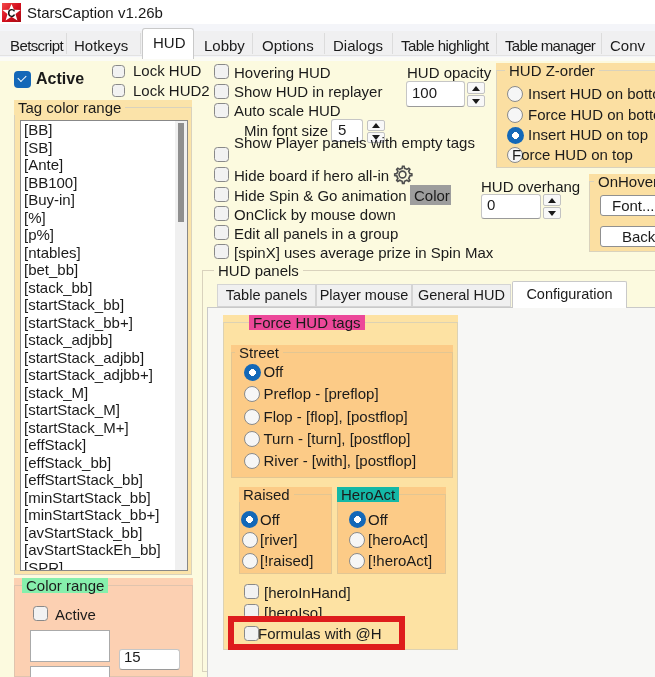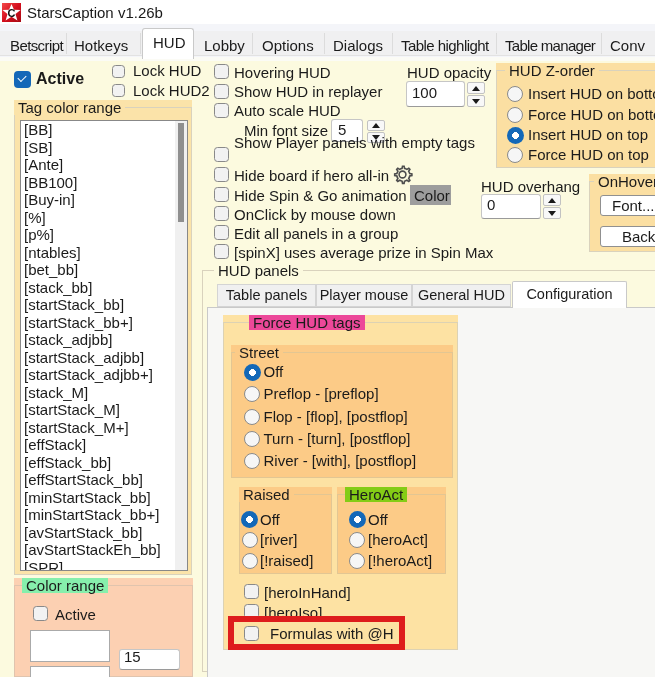--- a/index.html
+++ b/index.html
@@ -171,21 +171,21 @@
   <div class="fr"></div>
   <div class="lb" style="background:#fbdfa2;left:9px">HUD Z-order</div>
 </div>
 <div class="rd" style="left:507px;top:86px"></div>
 <div class="t" style="left:528px;top:85px">Insert HUD on bottom</div>
 <div class="rd" style="left:507px;top:106.5px"></div>
 <div class="t" style="left:528px;top:106px">Force HUD on bottom</div>
 <div class="rdc" style="left:506.5px;top:126.5px"></div>
 <div class="t" style="left:528px;top:126px">Insert HUD on top</div>
 <div class="rd" style="left:507px;top:147px"></div>
-<div class="t" style="left:528px;top:146px">Force HUD on top</div>
+<div class="t" style="left:512px;top:146px">Force HUD on top</div>
 
 <div class="t" style="left:481px;top:178px">HUD overhang</div>
 <div class="inp" style="left:481px;top:194px;width:60px;height:25px"></div>
 <div class="t" style="left:487px;top:196px">0</div>
 <div class="spin" style="left:543px;top:194px">
   <div class="b" style="top:0;height:12px">
       <div class="tri-u"></div>
     </div>
   <div class="b" style="top:13px;height:12px">
       <div class="tri-d"></div>
@@ -242,29 +242,29 @@
 <div class="rdc" style="left:241px;top:511px"></div>
 <div class="t" style="left:260px;top:510.5px">Off</div>
 <div class="rd" style="left:241.5px;top:531.5px"></div>
 <div class="t" style="left:260px;top:531px">[river]</div>
 <div class="rd" style="left:241.5px;top:552.5px"></div>
 <div class="t" style="left:260px;top:552px">[!raised]</div>
 
 <div class="grp" style="left:337px;top:487px;width:109px;height:87px">
   <div class="bg" style="background:#fccb87"></div>
   <div class="fr" style="border-color:#e2c693"></div>
-  <div class="lb" style="background:#84cc16;left:8px">HeroAct</div>
+  <div class="lb" style="background:#14b8a6;left:0">HeroAct</div>
 </div>
 <div class="rdc" style="left:348.5px;top:511px"></div>
 <div class="t" style="left:368px;top:510.5px">Off</div>
 <div class="rd" style="left:349px;top:531.5px"></div>
 <div class="t" style="left:368px;top:531px">[heroAct]</div>
 <div class="rd" style="left:349px;top:552.5px"></div>
 <div class="t" style="left:368px;top:552px">[!heroAct]</div>
 
 <div class="cb" style="left:244px;top:584px"></div>
 <div class="t" style="left:264px;top:583.5px">[heroInHand]</div>
 <div class="cb" style="left:244px;top:604px"></div>
 <div class="t" style="left:264px;top:603.5px">[heroIso]</div>
 
 <div class="abs" style="left:228px;top:616px;width:177px;height:34px;border:6.5px solid #de1c1c;box-sizing:border-box"></div>
 <div class="cb" style="left:244px;top:626px"></div>
-<div class="t" style="left:270px;top:625px">Formulas with @H</div>
+<div class="t" style="left:258px;top:625px">Formulas with @H</div>
 
 </body></html>

